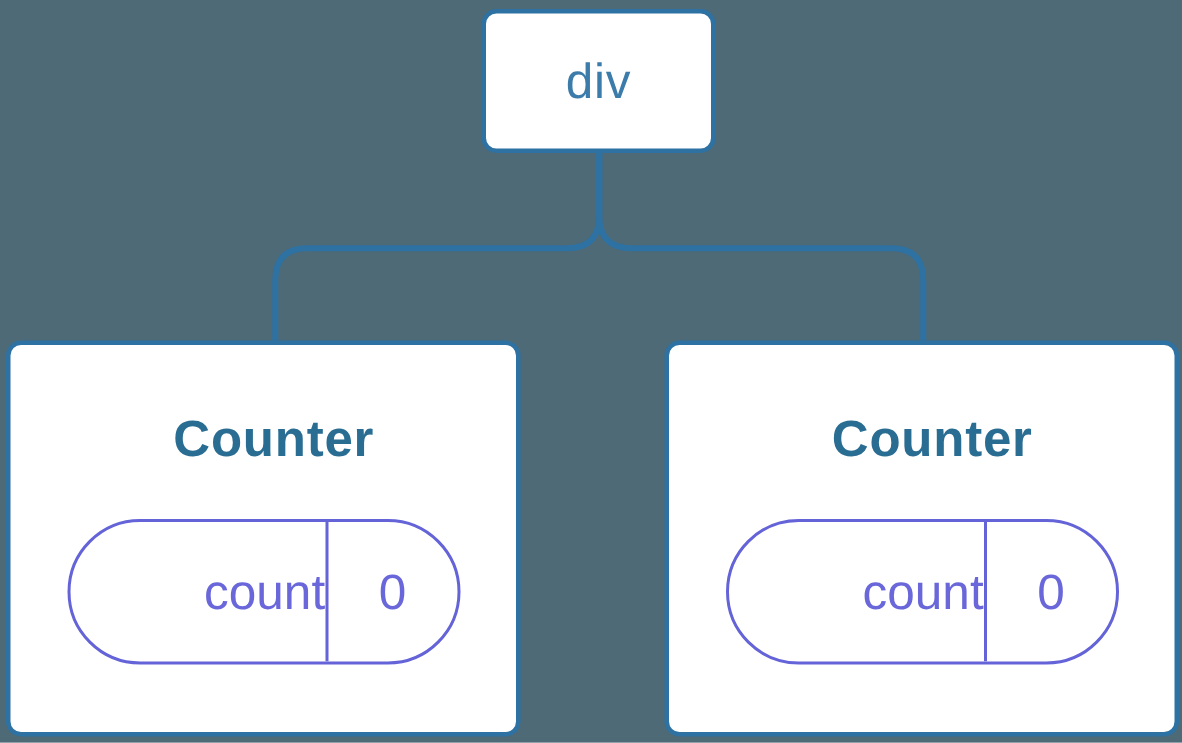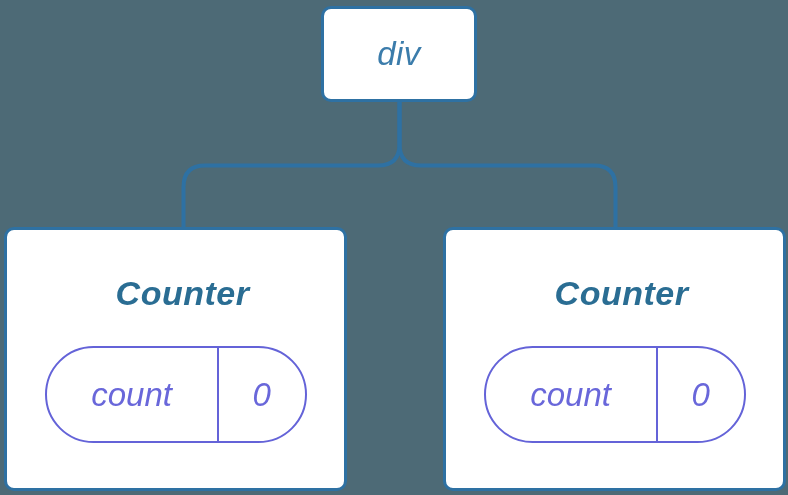--- a/index.html
+++ b/index.html
@@ -6,21 +6,20 @@
     margin: 0;
     padding: 0;
     font-family: "Liberation Sans", sans-serif;
   }
   .stage {
     position: relative;
     width: 788px;
     height: 495px;
     background: var(--background, #4d6a76);
     overflow: hidden;
-    font-style: italic;
   }
   .connectors {
     position: absolute;
     left: 0;
     top: 0;
     width: 788px;
     height: 495px;
     pointer-events: none;
   }
   .node-root {
@@ -71,21 +70,21 @@
     border: 2px solid var(--state-accent, #6463d8);
     border-radius: 60px;
     display: flex;
     align-items: stretch;
     overflow: hidden;
   }
   .state-key-cell {
     flex: 0 0 66%;
     display: flex;
     align-items: center;
-    justify-content: center;
+    justify-content: flex-end;
     border-right: 2px solid var(--state-accent, #6463d8);
   }
   .state-value-cell {
     flex: 1 1 auto;
     display: flex;
     align-items: center;
     justify-content: center;
   }
   .state-key, .state-value {
     color: var(--state-text, #6967da);

